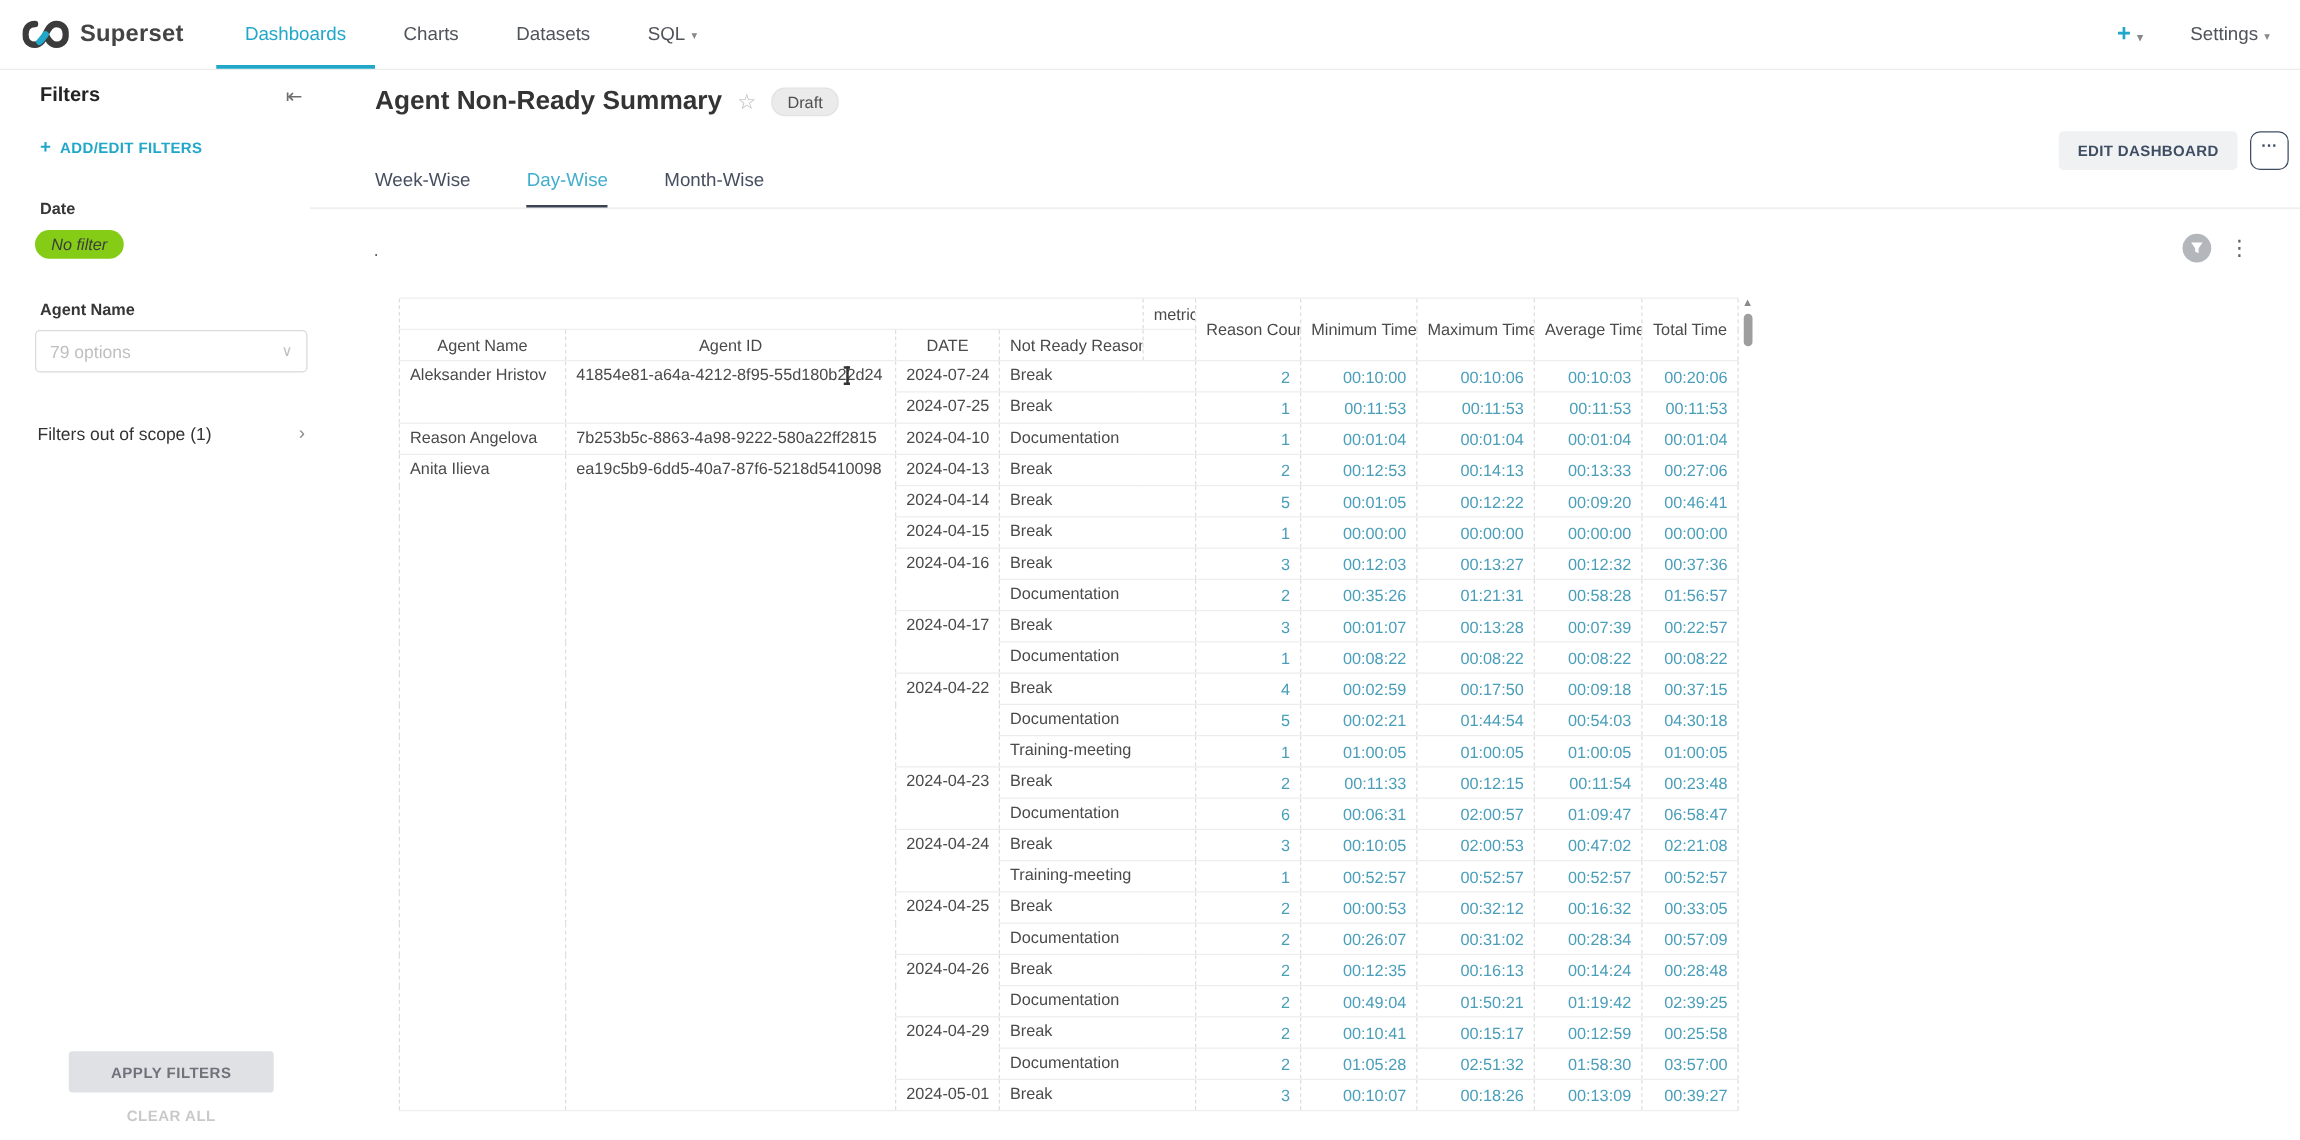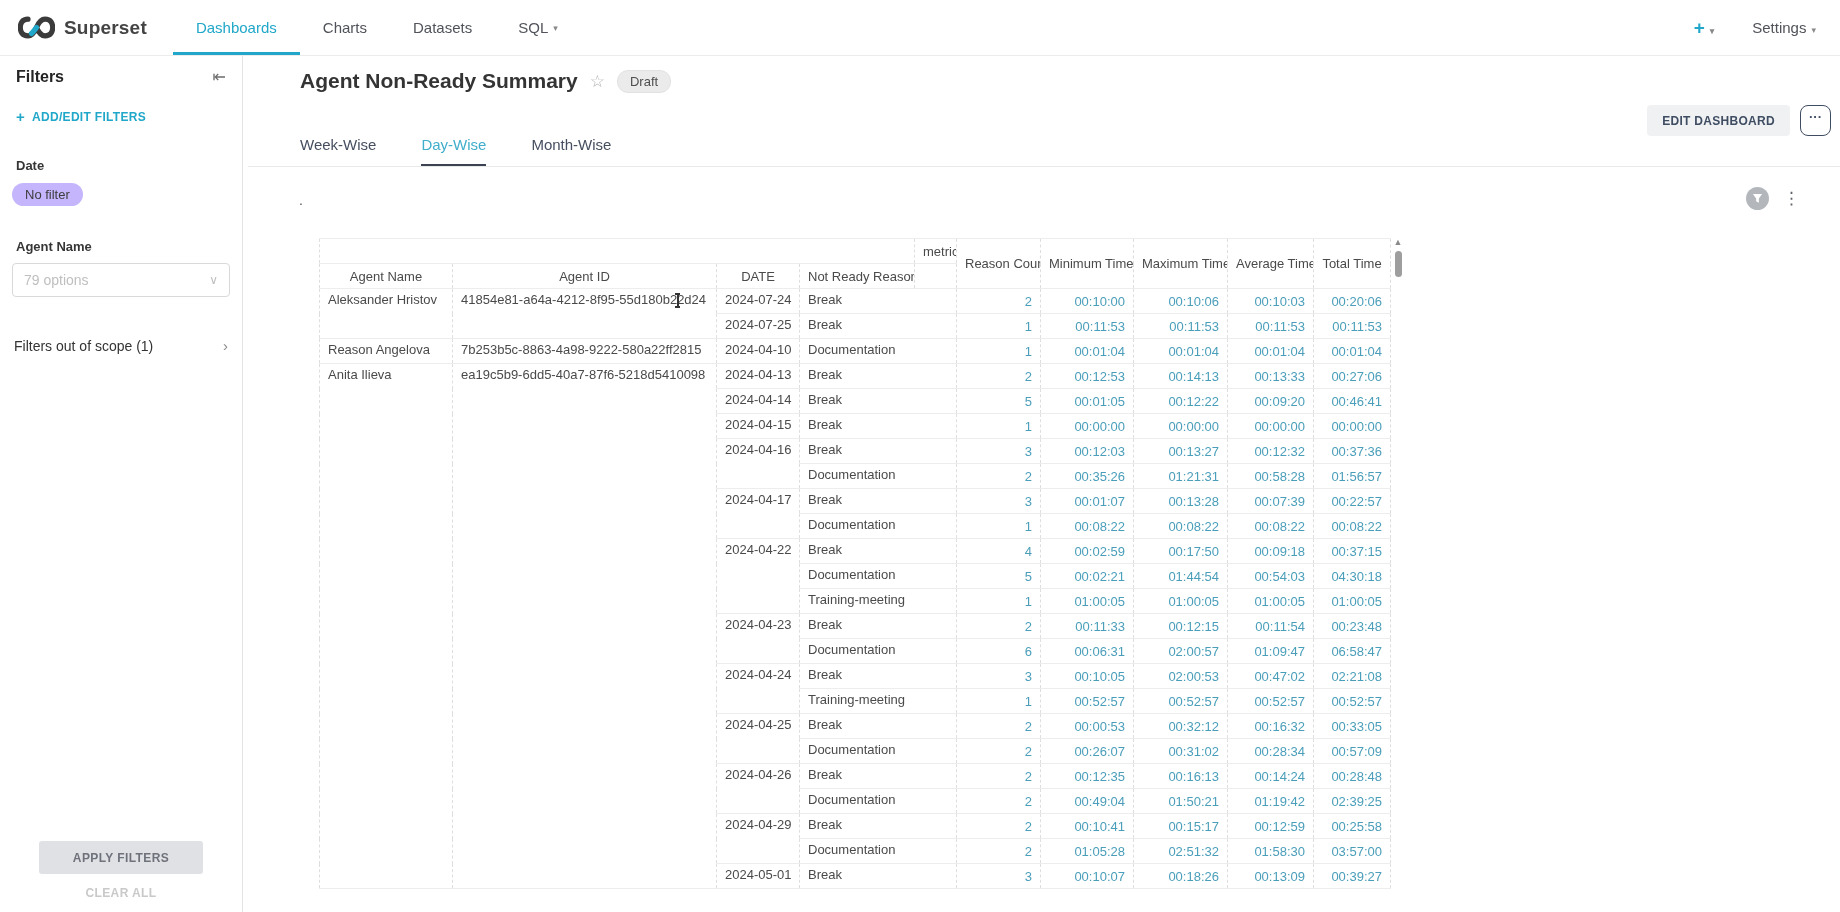--- a/index.html
+++ b/index.html
@@ -13,31 +13,31 @@
   .brand-name { font-size:19px; font-weight:bold; color:#444; letter-spacing:.2px; }
   .nav-items { display:flex; align-items:stretch; gap:0; }
   .nav-item { display:flex; align-items:center; padding:0 23px; font-size:15px; color:#50535a; cursor:pointer; }
   .nav-item.active { color:#20a7c9; border-bottom:3px solid #20a7c9; padding-top:3px; }
   .caret { font-size:9px; color:#888; margin-left:5px; }
   .nav-right { margin-left:auto; display:flex; align-items:center; gap:38px; padding-right:24px; }
   .plus-btn { color:#20a7c9; font-size:19px; font-weight:bold; cursor:pointer; }
   .settings { font-size:15px; color:#50535a; cursor:pointer; }
 
   
-  .sidebar { position:absolute; left:0; top:43px; width:243px; height:869px; background:#fff;
+  .sidebar { position:absolute; left:16px; top:43px; width:243px; height:869px; background:#fff;
     border-right:1px solid #e3e3e3; }
   .filters-head { display:flex; justify-content:space-between; align-items:center; padding:24px 16px 0 16px; }
   .filters-title { font-size:16px; font-weight:600; color:#242424; }
   .collapse-icon { font-size:16px; color:#6e6e6e; cursor:pointer; }
   .addedit { display:flex; align-items:center; gap:7px; margin:22px 16px 0 16px;
     color:#20a7c9; font-size:12px; font-weight:bold; letter-spacing:.3px; cursor:pointer; }
   .addedit .plus { font-size:15px; }
   .flt-label { margin:33px 16px 0 16px; font-size:13px; font-weight:600; color:#363636; }
-  .pill { display:inline-block; margin:10px 16px 0 12px; background:#c4b5fd; border-radius:12px;
-    padding:4px 13px; font-size:13px; color:#3d3d3d; cursor:pointer; }
+  .pill { display:inline-block; margin:10px 16px 0 12px; background:#84cc16; border-radius:12px;
+    padding:4px 13px; font-size:13px; color:#3d3d3d; cursor:pointer;font-style:italic; }
   .select { margin:9px 12px 0 12px; height:34px; border:1px solid #d9d9d9; border-radius:4px;
     display:flex; align-items:center; justify-content:space-between; padding:0 11px; cursor:pointer; }
   .select .ph { font-size:14px; color:#bfbfbf; }
   .select .chev { font-size:12px; color:#bfbfbf; }
   .scope-row { margin:40px 14px 0 14px; display:flex; justify-content:space-between; align-items:center;
     font-size:14px; color:#333; cursor:pointer; }
   .scope-row .chev { color:#8a8a8a; font-size:15px; }
   .apply-btn { position:absolute; left:50%; transform:translateX(-50%); bottom:38px; width:164px; height:33px;
     background:#dfe1e5; border:none; border-radius:3px; font-family:inherit;
     font-size:12px; font-weight:bold; letter-spacing:.4px; color:#6f727a; cursor:pointer; }

